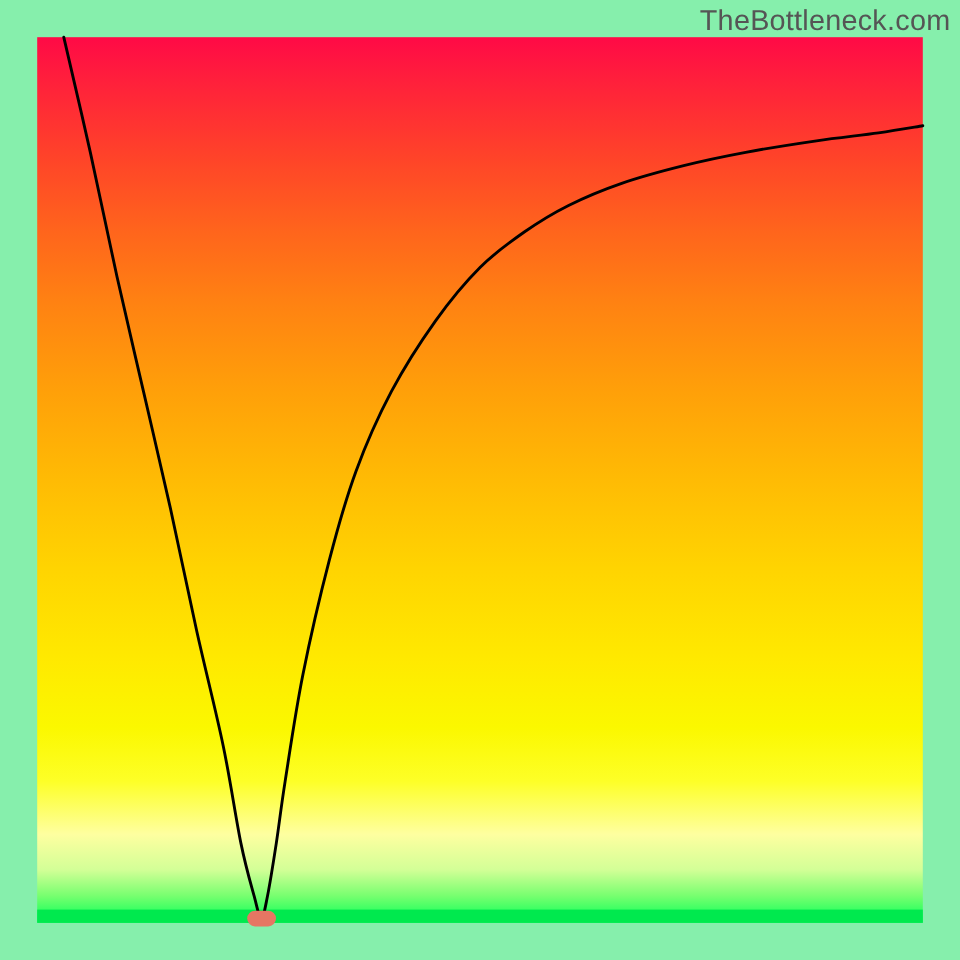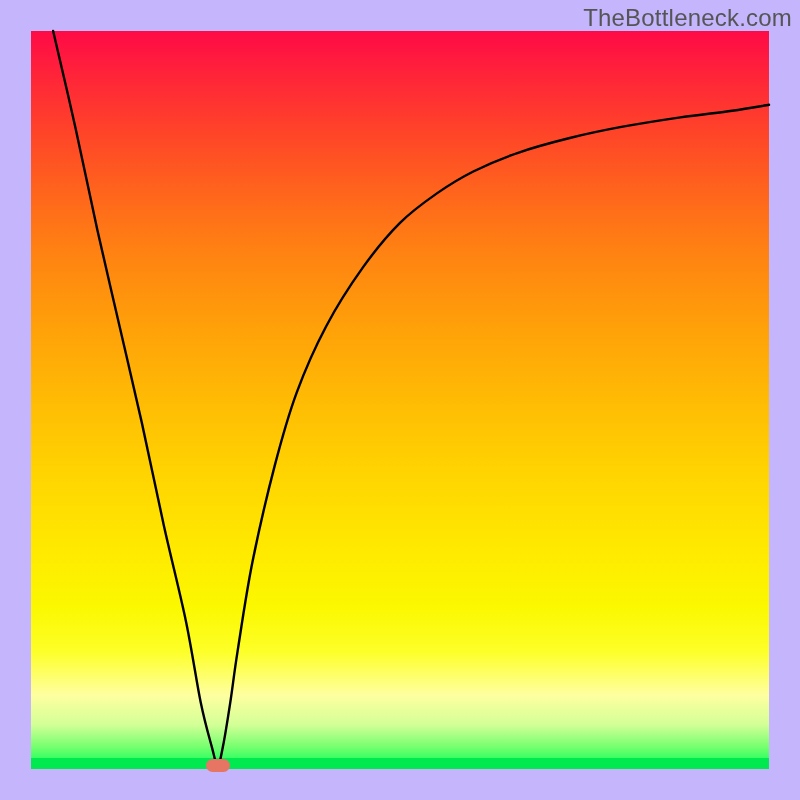--- a/index.html
+++ b/index.html
@@ -7,21 +7,21 @@
     padding: 0;
     width: 800px;
     height: 800px;
     overflow: hidden;
     font-family: Arial, Helvetica, sans-serif;
   }
   .chart-container {
     position: relative;
     width: 800px;
     height: 800px;
-    background: #c4b5fd;
+    background: #86efac;
   }
   .plot-area {
     position: absolute;
     left: 31px;
     top: 31px;
     width: 738px;
     height: 738px;
     background: linear-gradient(to bottom,
       #ff0a46 0%,
       #ff2439 6%,

